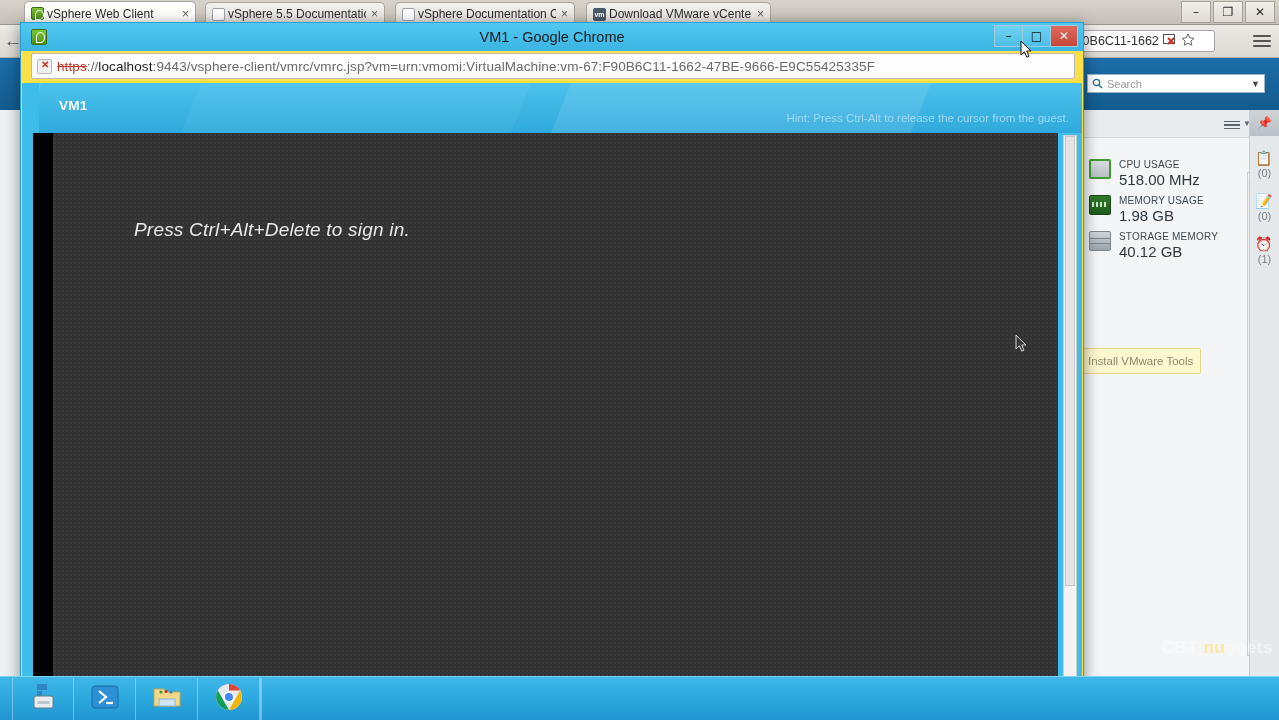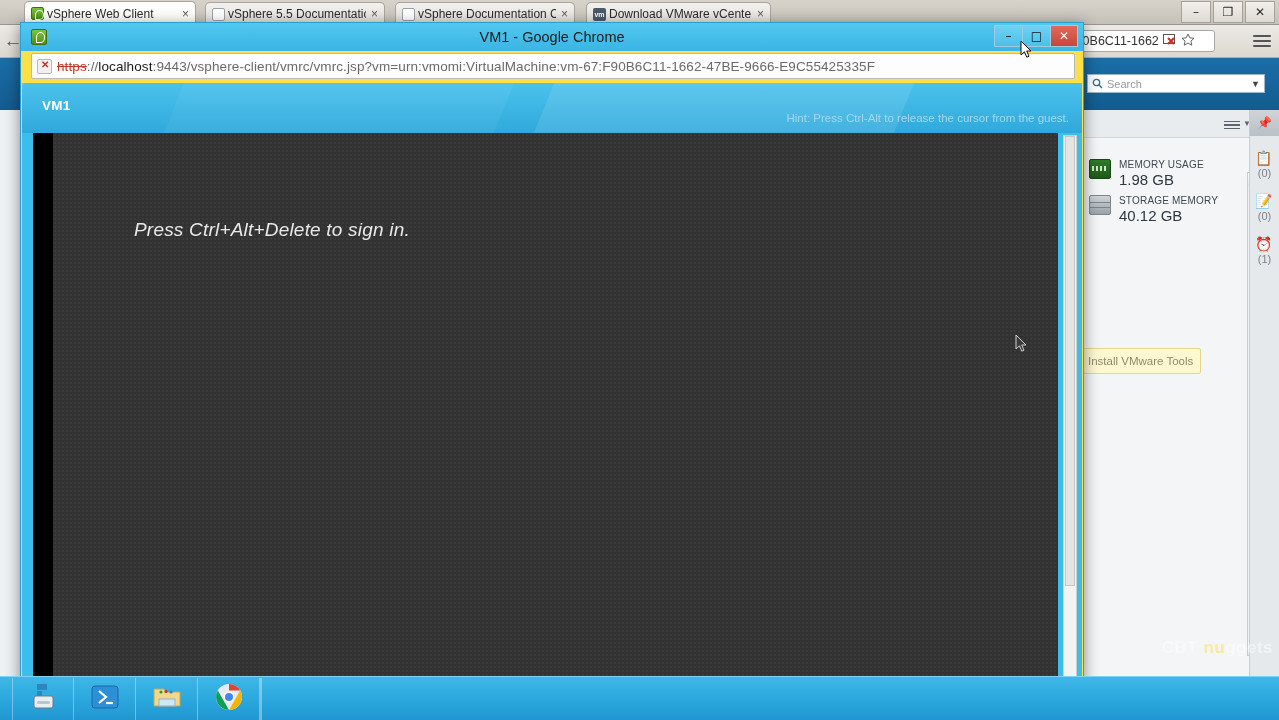--- a/index.html
+++ b/index.html
@@ -170,21 +170,21 @@
     background:#fdfdfd; border:1px solid #b9b9b9; border-radius:2px;
     display:flex; align-items:center; padding:0 5px; gap:5px; overflow:hidden;
   }
   .sec-badge { width:15px; height:15px; flex:none; background:#f1f1f1; border:1px solid #b8b8b8; border-radius:2px; position:relative; }
   .sec-badge:after { content:"\2715"; position:absolute; left:3px; top:-1px; font-size:10px; color:#cc2b1d; font-weight:bold;}
   .omni-txt { font-size:13.5px; color:#6a6a6a; white-space:nowrap; overflow:hidden; letter-spacing:.1px;}
   .omni-txt .scheme { color:#c0392b; text-decoration:line-through; }
   .omni-txt .host { color:#1a1a1a; }
 
   
-  .vmrc-page { position:absolute; left:1px; top:60px; right:1px; bottom:1px; background:#3fbdea; overflow:hidden;}
+  .vmrc-page { position:absolute; left:1px; top:60px; right:1px; bottom:1px; background:#3fbdea; overflow:hidden;padding-left:17px;}
   .vmrc-header {
     position:relative; height:50px;
     background:
       linear-gradient(105deg, rgba(255,255,255,.09) 0 2px, transparent 2px 3px),
       linear-gradient(#4cc2ec,#2fa9dc);
     overflow:hidden;
   }
   .vmrc-header .band1 { position:absolute; left:520px; top:-30px; width:360px; height:120px; background:rgba(255,255,255,.10); transform:skewX(-22deg);}
   .vmrc-header .band2 { position:absolute; left:150px; top:-40px; width:330px; height:140px; background:rgba(255,255,255,.05); transform:skewX(-22deg);}
   .vmrc-vmname { position:absolute; left:20px; top:15px; font-size:13.5px; font-weight:bold; color:#ffffff; letter-spacing:.3px;}
@@ -300,20 +300,27 @@
         <span class="mini">
             <span></span>
             <span></span>
             <span></span>
           </span>
         <span class="caret">▼</span>
       </div>
 
       <div style="height:16px"></div>
 
+      <div class="metric">
+        <span class="mico mico-cpu"></span>
+        <span>
+          <span class="mlabel" style="display:block">CPU USAGE</span>
+          <span class="mval" style="display:block">518.00 MHz</span>
+        </span>
+      </div>
 
       <div class="metric">
         <span class="mico mico-mem"></span>
         <span>
           <span class="mlabel" style="display:block">MEMORY USAGE</span>
           <span class="mval" style="display:block">1.98 GB</span>
         </span>
       </div>
 
       <div class="metric">

